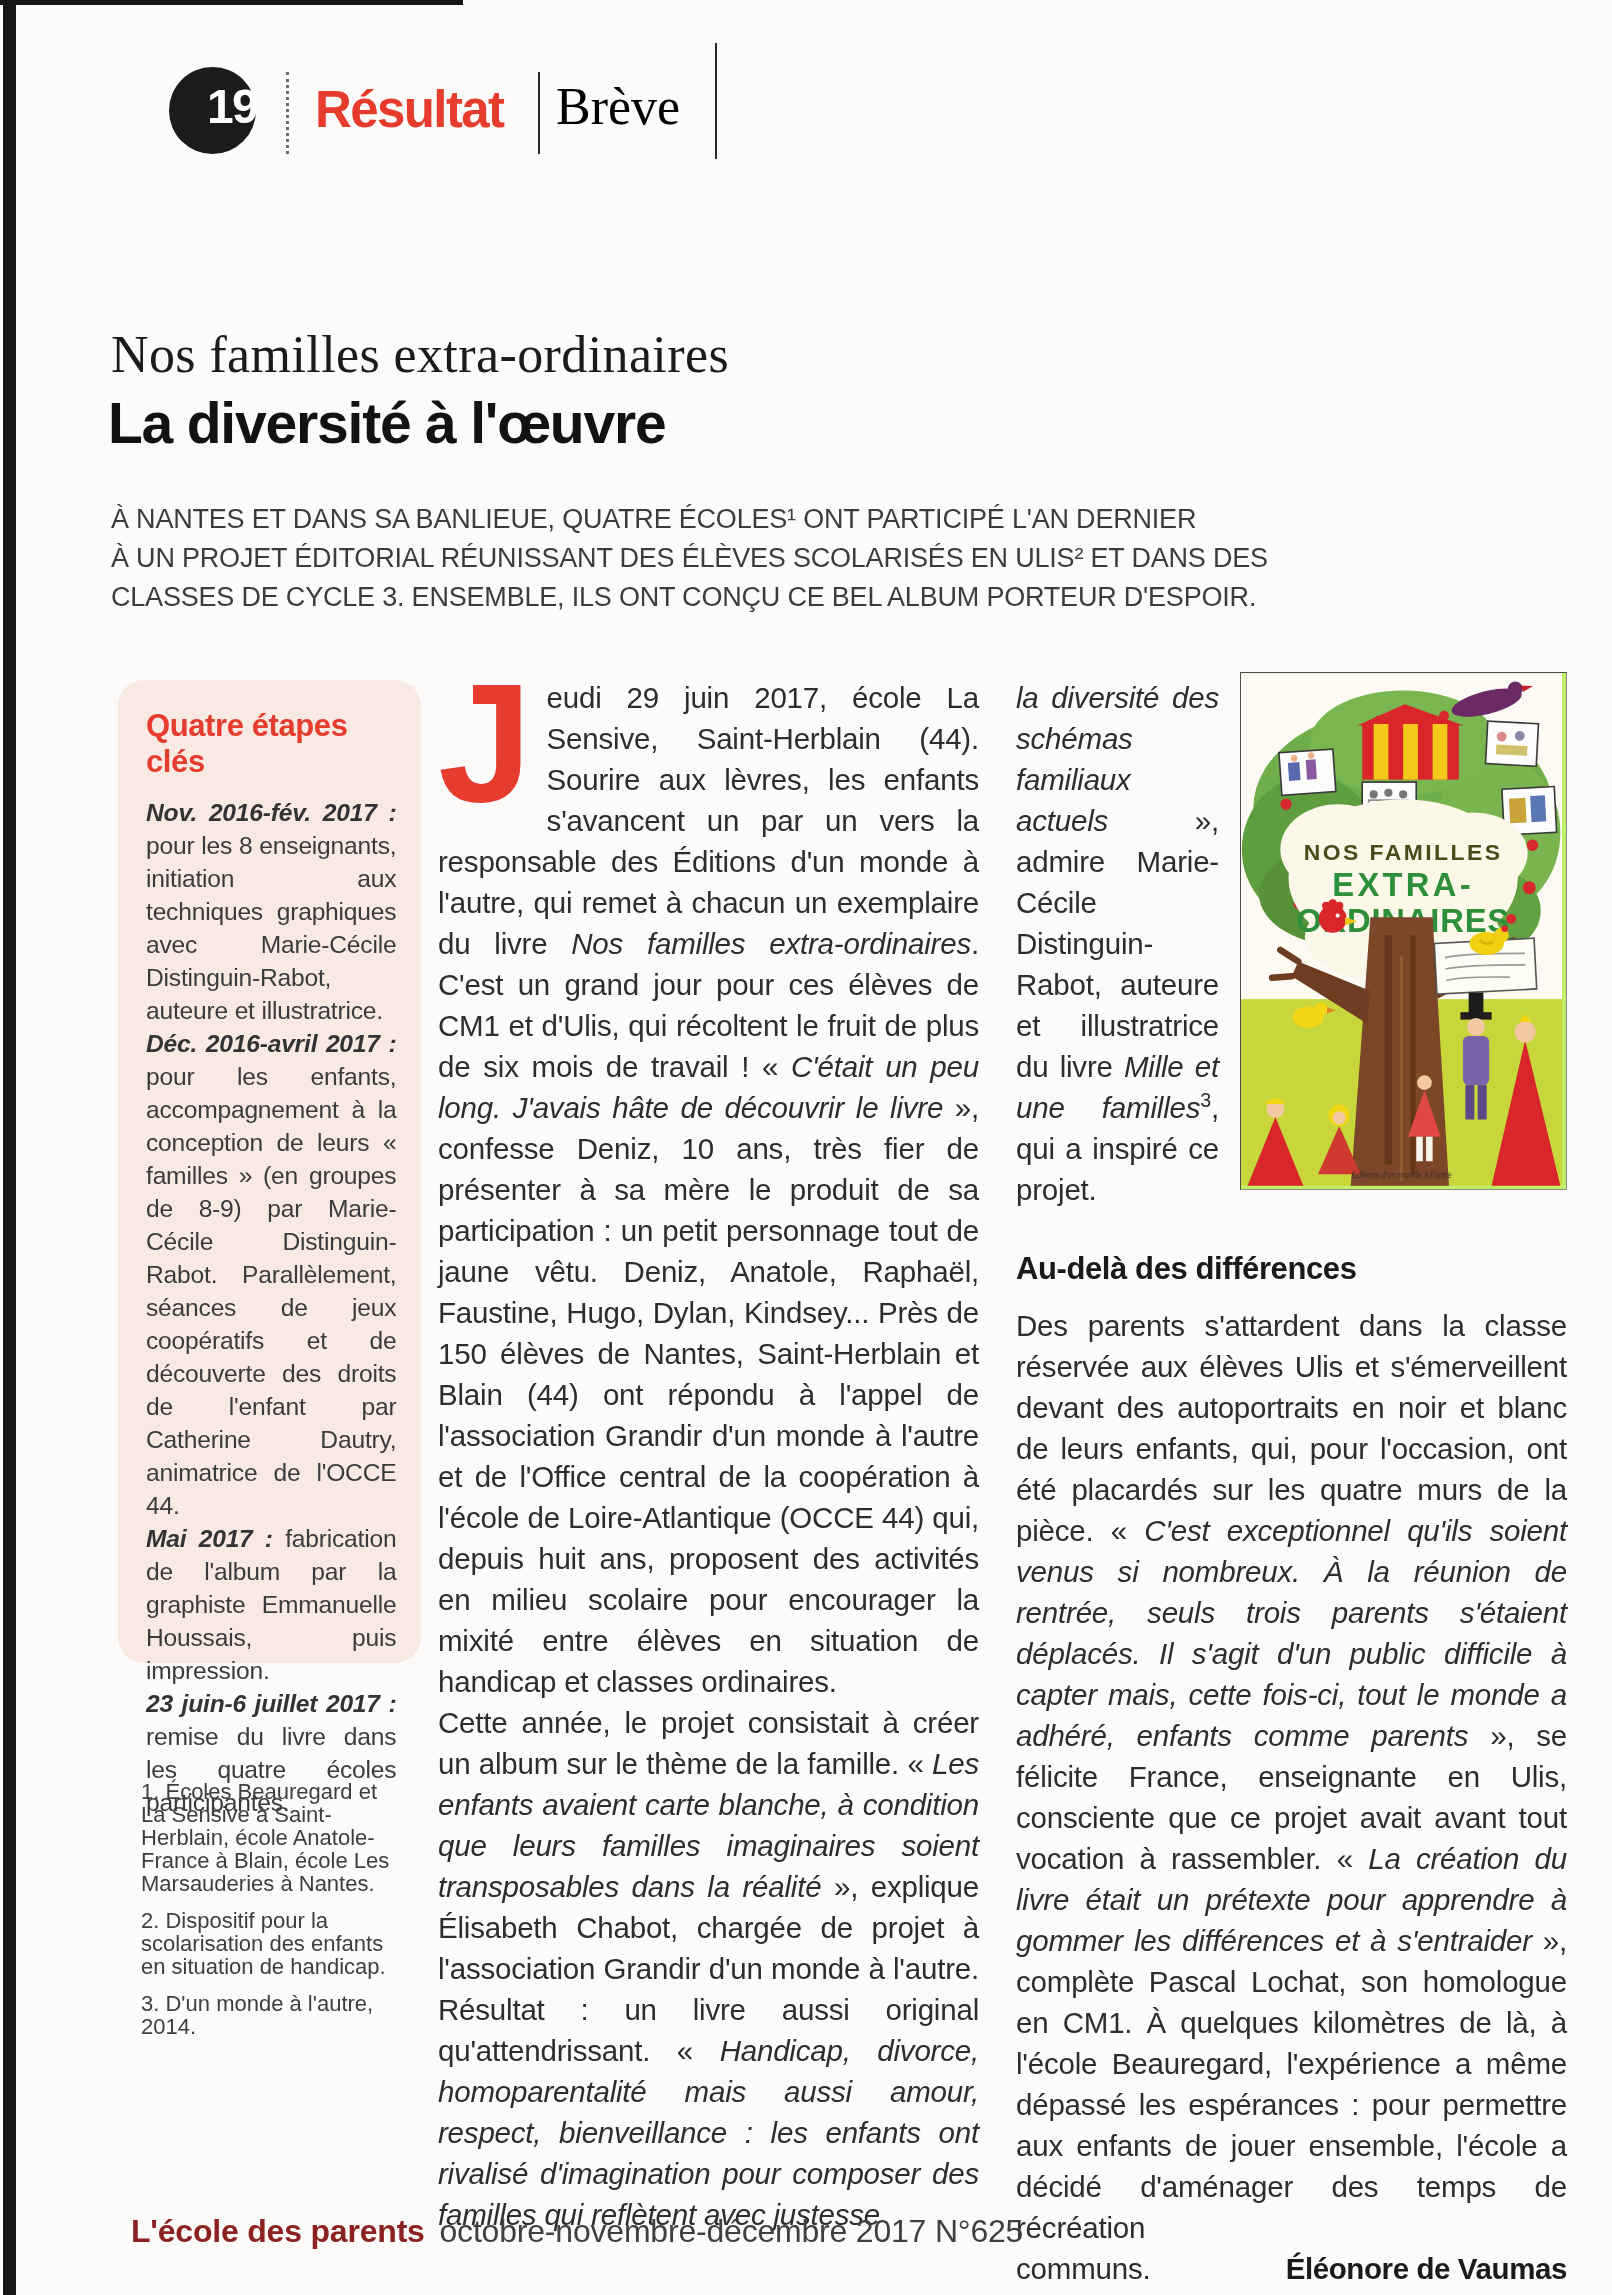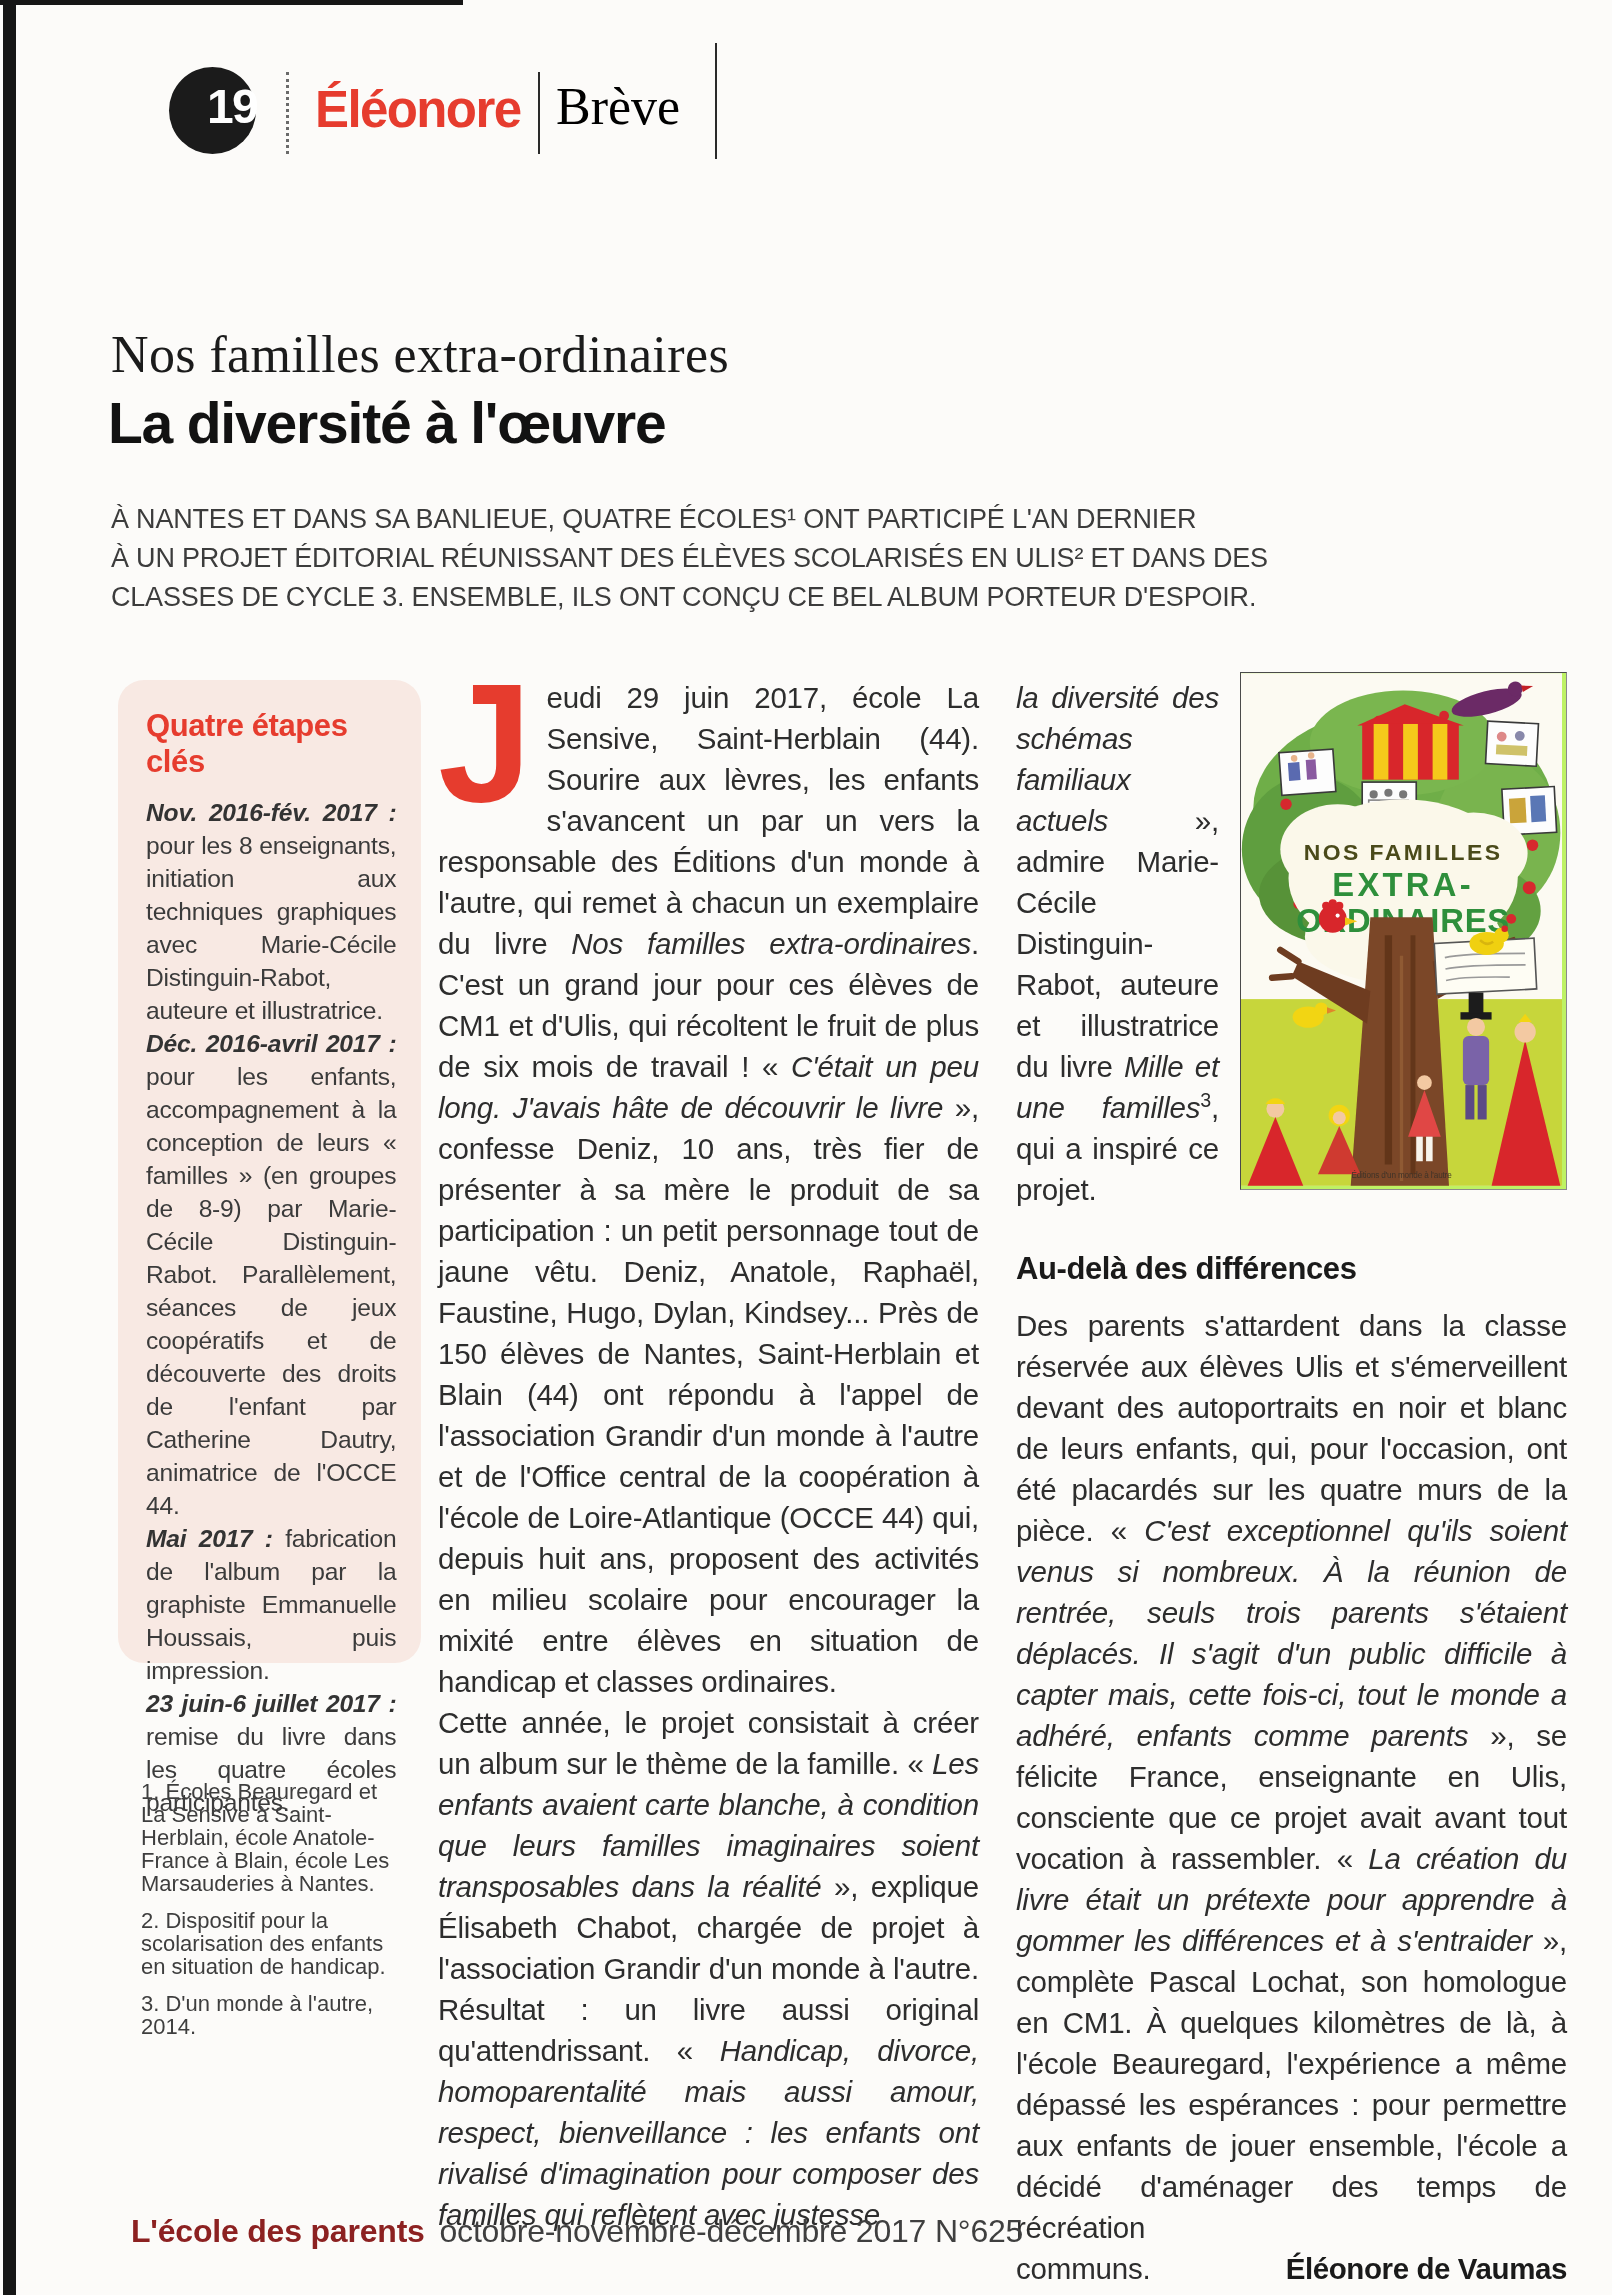--- a/index.html
+++ b/index.html
@@ -76,21 +76,21 @@
 </head>
 <body>
 
 <div class="page">
   <div class="edge-left"></div>
   <div class="edge-top"></div>
 
   <div class="hdr-circle"></div>
   <div class="hdr-num">19</div>
   <div class="sep-dot"></div>
-  <div class="hdr-section">Éléonore</div>
+  <div class="hdr-section">Résultat</div>
   <div class="sep-line"></div>
   <div class="hdr-rubric">Brève</div>
   <div class="sep-line2"></div>
 
   <div class="kicker">Nos familles extra-ordinaires</div>
   <div class="title">La diversité à l'œuvre</div>
   <div class="standfirst">
     <div>À NANTES ET DANS SA BANLIEUE, QUATRE ÉCOLES¹ ONT PARTICIPÉ L'AN DERNIER</div>
     <div>À UN PROJET ÉDITORIAL RÉUNISSANT DES ÉLÈVES SCOLARISÉS EN ULIS² ET DANS DES</div>
     <div>CLASSES DE CYCLE 3. ENSEMBLE, ILS ONT CONÇU CE BEL ALBUM PORTEUR D'ESPOIR.</div>

